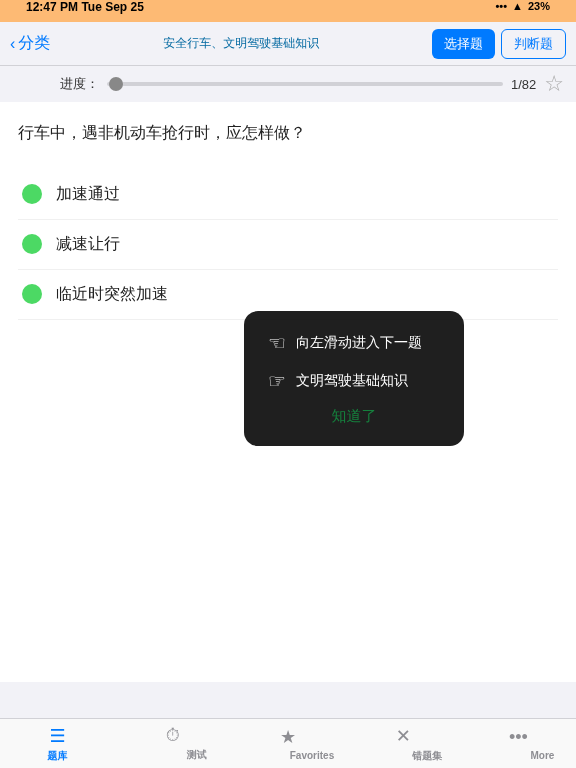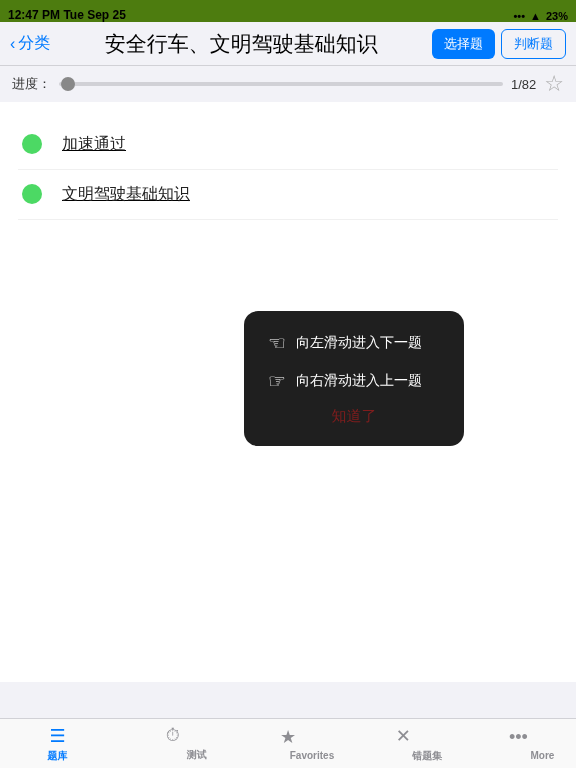--- a/index.html
+++ b/index.html
@@ -7,26 +7,26 @@
       width: 576px;
       height: 768px;
       font-family: -apple-system, "PingFang SC", "Helvetica Neue", Arial, sans-serif;
       background: #f2f2f7;
       overflow: hidden;
       position: relative;
     }
 
     
     .status-bar {
-      background: #4d7c0f;
+      background: #fdba74;
       height: 22px;
       display: flex;
-      align-items: flex-end;
+      align-items: flex-start;
       justify-content: space-between;
-      padding: 0 8px;
+      padding: 0 26px;
       font-size: 12px;
       font-weight: 600;
     }
     .status-time { font-size: 12px; font-weight: 600; color: #000; }
     .status-right { display: flex; align-items: center; gap: 5px; font-size: 11px; color: #000; }
 
     
     .nav-bar {
       background: #f2f2f7;
       height: 44px;
@@ -38,23 +38,23 @@
     }
     .nav-back {
       color: #007aff;
       font-size: 16px;
       display: flex;
       align-items: center;
       gap: 3px;
       cursor: pointer;
     }
     .nav-title {
-      font-size: 21px;
+      font-size: 12px;
       font-weight: 500;
-      color: #000000;
+      color: #0369a1;
     }
     .nav-buttons {
       display: flex;
       gap: 6px;
     }
     .nav-btn {
       padding: 5px 12px;
       border-radius: 6px;
       font-size: 13px;
       font-weight: 500;
@@ -72,20 +72,21 @@
     }
 
     
     .progress-bar-row {
       background: #f2f2f7;
       height: 36px;
       display: flex;
       align-items: center;
       padding: 0 12px;
       gap: 8px;
+      margin-left: 48px;
     }
     .progress-label {
       font-size: 13px;
       color: #333;
     }
     .progress-track {
       flex: 1;
       height: 4px;
       background: #d1d1d6;
       border-radius: 2px;
@@ -128,25 +129,24 @@
       margin-bottom: 24px;
     }
     .options-list {
       display: flex;
       flex-direction: column;
       gap: 0;
     }
     .option-item {
       display: flex;
       align-items: flex-start;
-      gap: 20px;
+      gap: 14px;
       padding: 14px 4px;
       border-bottom: 1px solid #f0f0f0;
       cursor: pointer;
-      text-decoration: underline;
     }
     .option-circle {
       width: 20px;
       height: 20px;
       border-radius: 50%;
       background: #4cd964;
       flex-shrink: 0;
       display: flex;
       align-items: center;
       justify-content: center;
@@ -179,21 +179,21 @@
       font-size: 20px;
       color: #fff;
     }
     .tooltip-text {
       font-size: 14px;
       color: #fff;
       text-align: left;
       font-family: Liberation Mono, monospace;
     }
     .tooltip-confirm {
-      color: #7f1d1d;
+      color: #15803d;
       font-size: 15px;
       margin-top: 6px;
       cursor: pointer;
     }
 
     
     .tab-bar {
       position: absolute;
       bottom: 0;
       left: 0;
@@ -255,39 +255,44 @@
 <div class="progress-bar-row">
   <span class="progress-label">进度：</span>
   <div class="progress-track">
     <div class="progress-thumb"></div>
   </div>
   <span class="progress-count">1/82</span>
   <span class="star-icon">☆</span>
 </div>
 
 <div class="content-area">
+  <div class="question-text">行车中，遇非机动车抢行时，应怎样做？</div>
   <div class="options-list">
     <div class="option-item">
       <div class="option-circle"></div>
       <span class="option-text">加速通过</span>
     </div>
     <div class="option-item">
       <div class="option-circle"></div>
-      <span class="option-text">文明驾驶基础知识</span>
+      <span class="option-text">减速让行</span>
+    </div>
+    <div class="option-item">
+      <div class="option-circle"></div>
+      <span class="option-text">临近时突然加速</span>
     </div>
   </div>
 
   <div class="tooltip-overlay">
     <div class="tooltip-row">
       <span class="tooltip-icon">☜</span>
       <span class="tooltip-text">向左滑动进入下一题</span>
     </div>
     <div class="tooltip-row">
       <span class="tooltip-icon">☞</span>
-      <span class="tooltip-text">向右滑动进入上一题</span>
+      <span class="tooltip-text">文明驾驶基础知识</span>
     </div>
     <div class="tooltip-confirm">知道了</div>
   </div>
 </div>
 
 <div class="tab-bar">
   <div class="tab-item active">
     <span class="tab-icon">☰</span>
     <span class="tab-label">题库</span>
   </div>

